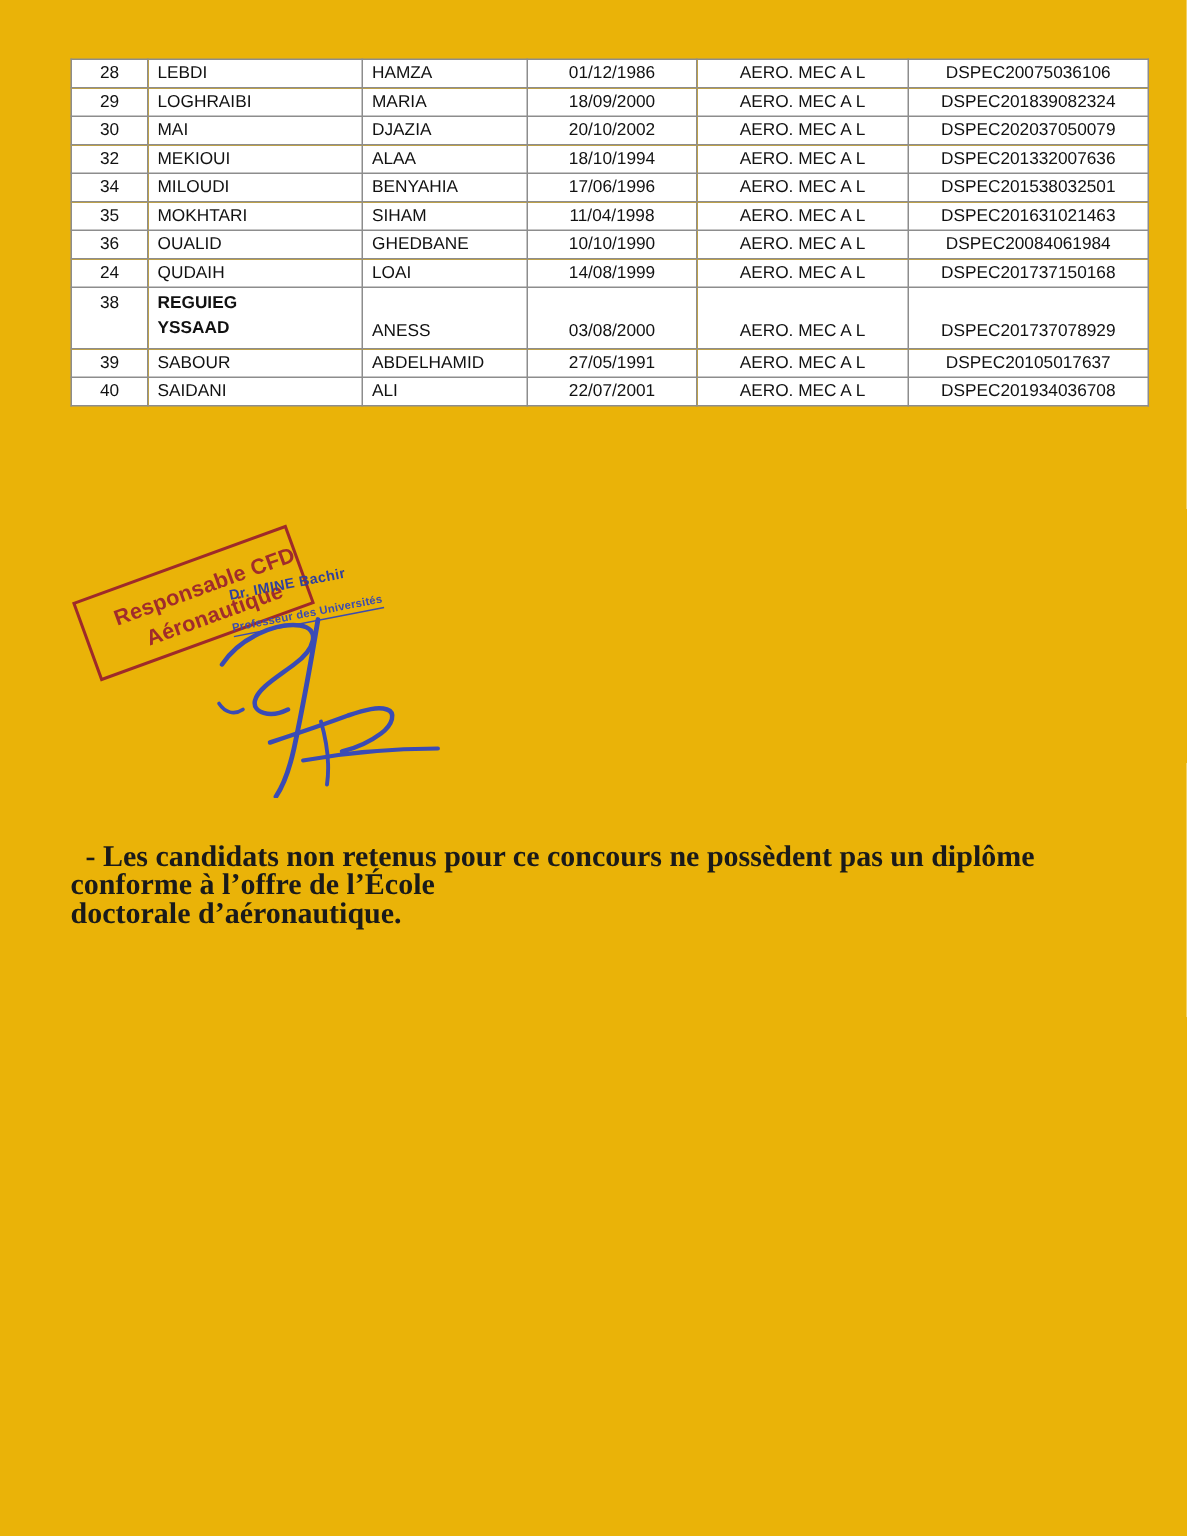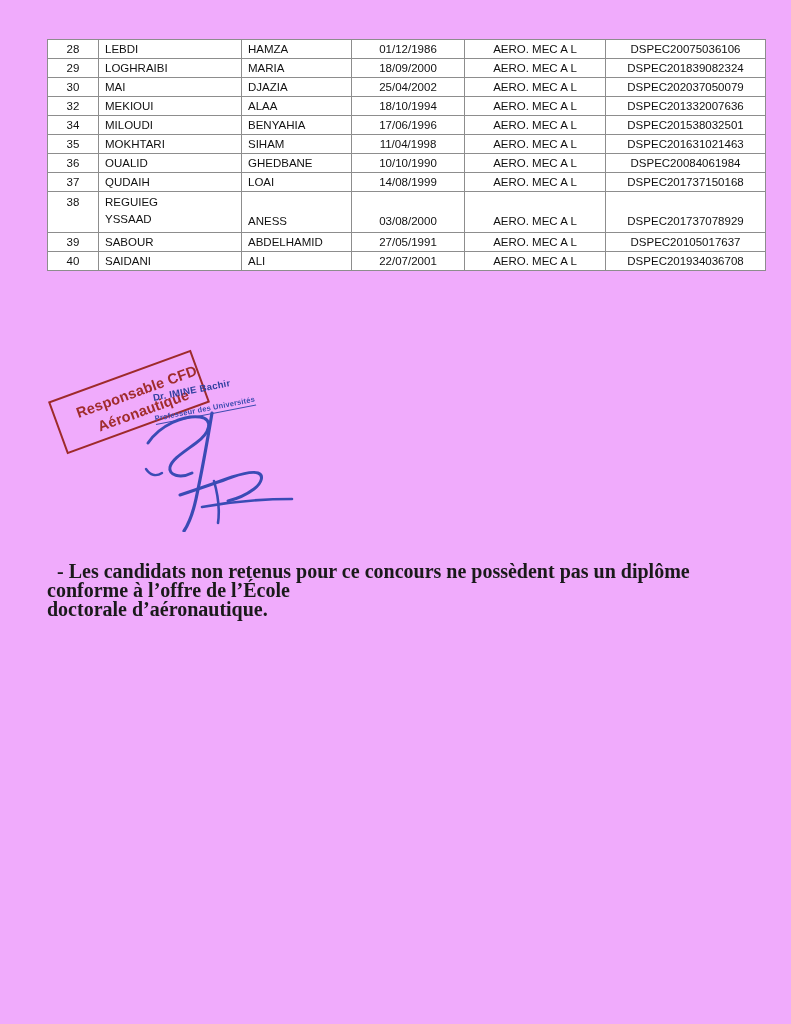--- a/index.html
+++ b/index.html
@@ -12,21 +12,21 @@
     height: 1024px;
     position: relative;
     font-family: "Liberation Sans", sans-serif;
     color: #000000;
     overflow: hidden;
   }
 
   .page {
     position: absolute;
     inset: 0;
-    background: #f0abfc;
+    background: #eab308;
     padding-left: 48px;
   }
 
   
   .table-wrap {
     position: absolute;
     left: 47px;
     top: 39px;
     width: 640px;
   }
@@ -51,21 +51,21 @@
   td.c-num      { width: 38px;  text-align: center; }
   td.c-nom      { width: 130px; text-align: left; }
   td.c-prenom   { width: 97px;  text-align: left; }
   td.c-date     { width: 100px; text-align: center; }
   td.c-spec     { width: 128px; text-align: center; margin-left: 22px; }
   td.c-code     { width: 147px; text-align: center; margin-top: 24px; }
 
   
   tr.tall td { height: 38px; }
   tr.tall td.c-num    { vertical-align: top;    padding-top: 2px; }
-  tr.tall td.c-nom    { vertical-align: top;    padding-top: 2px; white-space: normal; line-height: 17px;}
+  tr.tall td.c-nom    { vertical-align: top;    padding-top: 2px; white-space: normal; line-height: 17px; font-weight: bold;}
   tr.tall td.c-prenom,
   tr.tall td.c-date,
   tr.tall td.c-spec,
   tr.tall td.c-code   { vertical-align: bottom; padding-bottom: 2px; }
 
   .nom-l1 { display:block; }
   .nom-l2 { display:block; }
 
   
   .sigblock {
@@ -175,21 +175,21 @@
             <td class="c-nom">LOGHRAIBI</td>
             <td class="c-prenom">MARIA</td>
             <td class="c-date">18/09/2000</td>
             <td class="c-spec">AERO. MEC A L</td>
             <td class="c-code">DSPEC201839082324</td>
           </tr>
           <tr>
             <td class="c-num">30</td>
             <td class="c-nom">MAI</td>
             <td class="c-prenom">DJAZIA</td>
-            <td class="c-date">25/04/2002</td>
+            <td class="c-date">20/10/2002</td>
             <td class="c-spec">AERO. MEC A L</td>
             <td class="c-code">DSPEC202037050079</td>
           </tr>
           <tr>
             <td class="c-num">32</td>
             <td class="c-nom">MEKIOUI</td>
             <td class="c-prenom">ALAA</td>
             <td class="c-date">18/10/1994</td>
             <td class="c-spec">AERO. MEC A L</td>
             <td class="c-code">DSPEC201332007636</td>
@@ -212,21 +212,21 @@
           </tr>
           <tr>
             <td class="c-num">36</td>
             <td class="c-nom">OUALID</td>
             <td class="c-prenom">GHEDBANE</td>
             <td class="c-date">10/10/1990</td>
             <td class="c-spec">AERO. MEC A L</td>
             <td class="c-code">DSPEC20084061984</td>
           </tr>
           <tr>
-            <td class="c-num">37</td>
+            <td class="c-num">24</td>
             <td class="c-nom">QUDAIH</td>
             <td class="c-prenom">LOAI</td>
             <td class="c-date">14/08/1999</td>
             <td class="c-spec">AERO. MEC A L</td>
             <td class="c-code">DSPEC201737150168</td>
           </tr>
           <tr class="tall">
             <td class="c-num">38</td>
             <td class="c-nom">
               <span class="nom-l1">REGUIEG</span>

